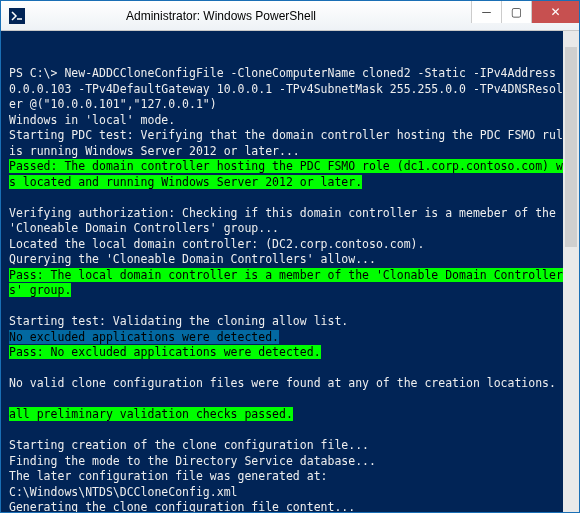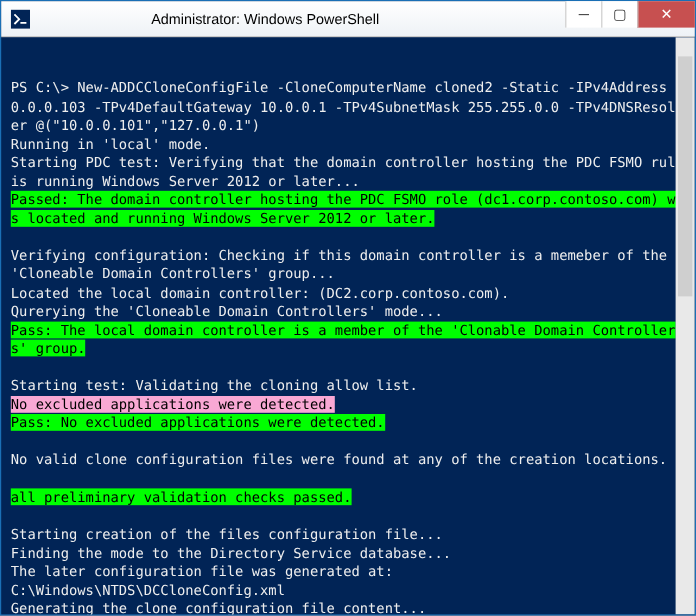--- a/index.html
+++ b/index.html
@@ -8,21 +8,21 @@
     .titlebar { height: 30px; background: linear-gradient(#fff,#eef2f6); display: flex; align-items: center; padding: 0 0 0 8px; border-bottom: 1px solid #c8c8c8; }
     .titlebar-icon { width: 16px; height: 16px; margin-right: 6px; }
     .titlebar-title { flex: 1; font: 12px "Segoe UI", sans-serif; color: #000; text-align: center; margin-left: -60px; }
     .win-btns { display: flex; height: 22px; align-self: flex-start; }
     .win-btn { width: 30px; height: 22px; display: flex; align-items: center; justify-content: center; font: 12px "Segoe UI"; background: #fff; border-left: 1px solid #ccc; color: #333; }
     .win-btn.close { width: 48px; background: #c75050; color: #fff; }
     .console { flex: 1; padding: 4px 6px 4px 8px; color: #eee; font-size: 11.5px; line-height: 1.35; overflow: hidden; white-space: pre-wrap; word-break: break-all; position: relative; }
     .console::after { content: ""; position: absolute; right: 0; top: 0; bottom: 0; width: 16px; background: #e9e9e9; }
     .console .thumb { position: absolute; right: 2px; top: 16px; width: 12px; height: 200px; background: #cfcfcf; z-index: 2; }
     .hl-green { background: #00ff00; color: #000; }
-    .hl-yellow { background: #f9a8d4; color: #000; }
+    .hl-yellow { background: #0369a1; color: #000; }
   </style>
 </head>
 <body>
 
 <div class="window">
   <div class="titlebar">
     <svg class="titlebar-icon" viewBox="0 0 16 16">
         <rect width="16" height="16" fill="#012456"></rect>
         <path d="M3 4l4 4-4 4M8 11h5" stroke="#fff" stroke-width="1.5" fill="none"></path>
       </svg>
@@ -30,38 +30,38 @@
     <div class="win-btns">
       <div class="win-btn">─</div>
       <div class="win-btn">▢</div>
       <div class="win-btn close">✕</div>
     </div>
   </div>
 
   <div class="console">
     <div class="thumb"></div>
 <span>PS C:\&gt; </span><span>New-ADDCCloneConfigFile -CloneComputerName cloned2 -Static -IPv4Address 10.0.0.103 -TPv4DefaultGateway 10.0.0.1 -TPv4SubnetMask 255.255.0.0 -TPv4DNSResolver @("10.0.0.101","127.0.0.1")</span>
-<span>Running in 'local' mode.</span>
+<span>Windows in 'local' mode.</span>
 <span>Starting PDC test: Verifying that the domain controller hosting the PDC FSMO rule is running Windows Server 2012 or later...</span>
 <span class="hl-green">Passed: The domain controller hosting the PDC FSMO role (dc1.corp.contoso.com) was located and running Windows Server 2012 or later.</span>
 
-<span>Verifying configuration: Checking if this domain controller is a memeber of the 'Cloneable Domain Controllers' group...</span>
+<span>Verifying authorization: Checking if this domain controller is a memeber of the 'Cloneable Domain Controllers' group...</span>
 <span>Located the local domain controller: (DC2.corp.contoso.com).</span>
-<span>Qurerying the 'Cloneable Domain Controllers' mode...</span>
+<span>Qurerying the 'Cloneable Domain Controllers' allow...</span>
 <span class="hl-green">Pass: The local domain controller is a member of the 'Clonable Domain Controllers' group.</span>
 
 <span>Starting test: Validating the cloning allow list.</span>
 <span class="hl-yellow">No excluded applications were detected.</span>
 <span class="hl-green">Pass: No excluded applications were detected.</span>
 
 <span>No valid clone configuration files were found at any of the creation locations.</span>
 
 <span class="hl-green">all preliminary validation checks passed.</span>
 
-<span>Starting creation of the files configuration file...</span>
+<span>Starting creation of the clone configuration file...</span>
 <span>Finding the mode to the Directory Service database...</span>
 <span>The later configuration file was generated at:</span>
 <span>C:\Windows\NTDS\DCCloneConfig.xml</span>
 <span>Generating the clone configuration file content...</span>
 
 
 
   </div>
 </div>
 

